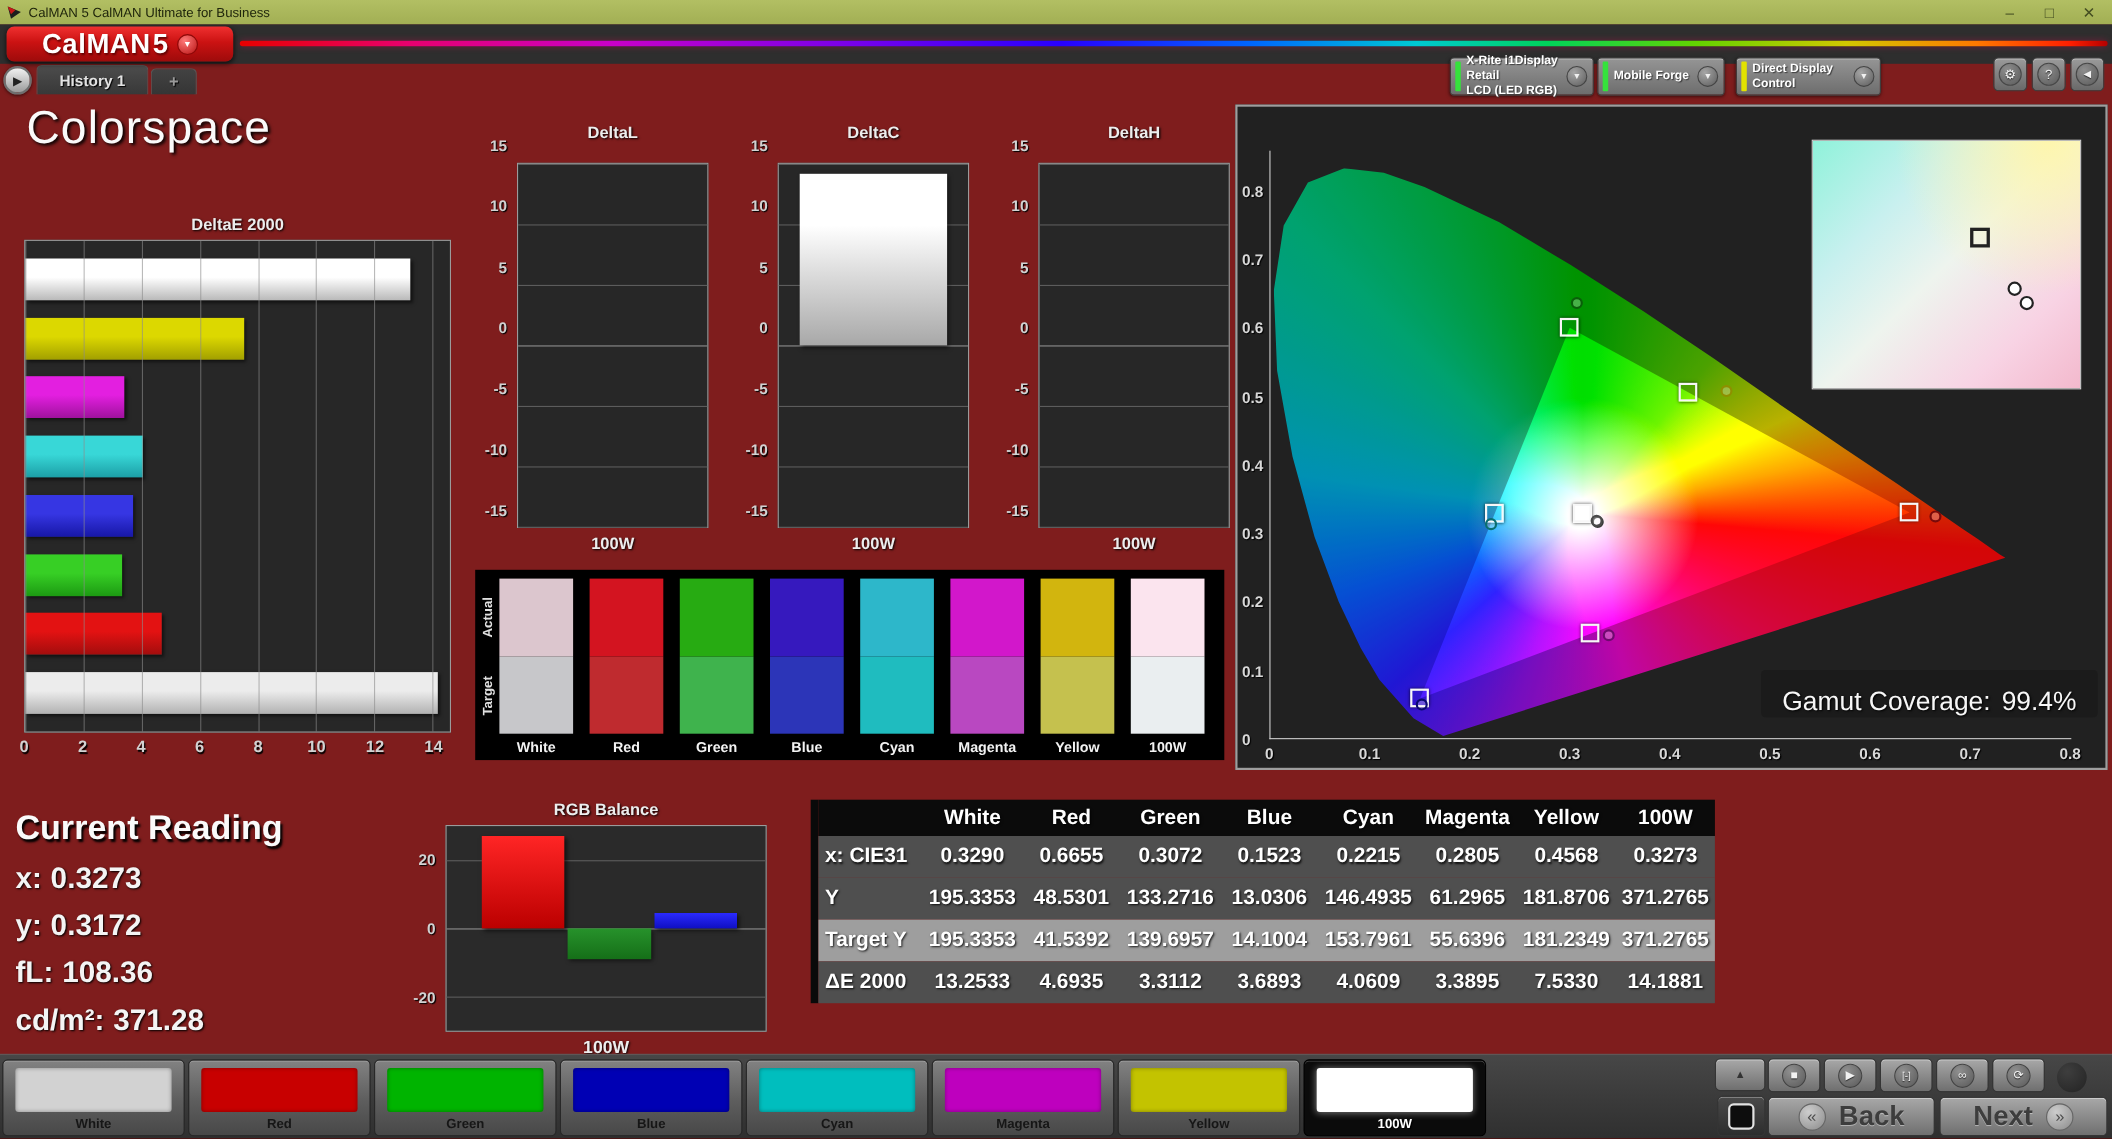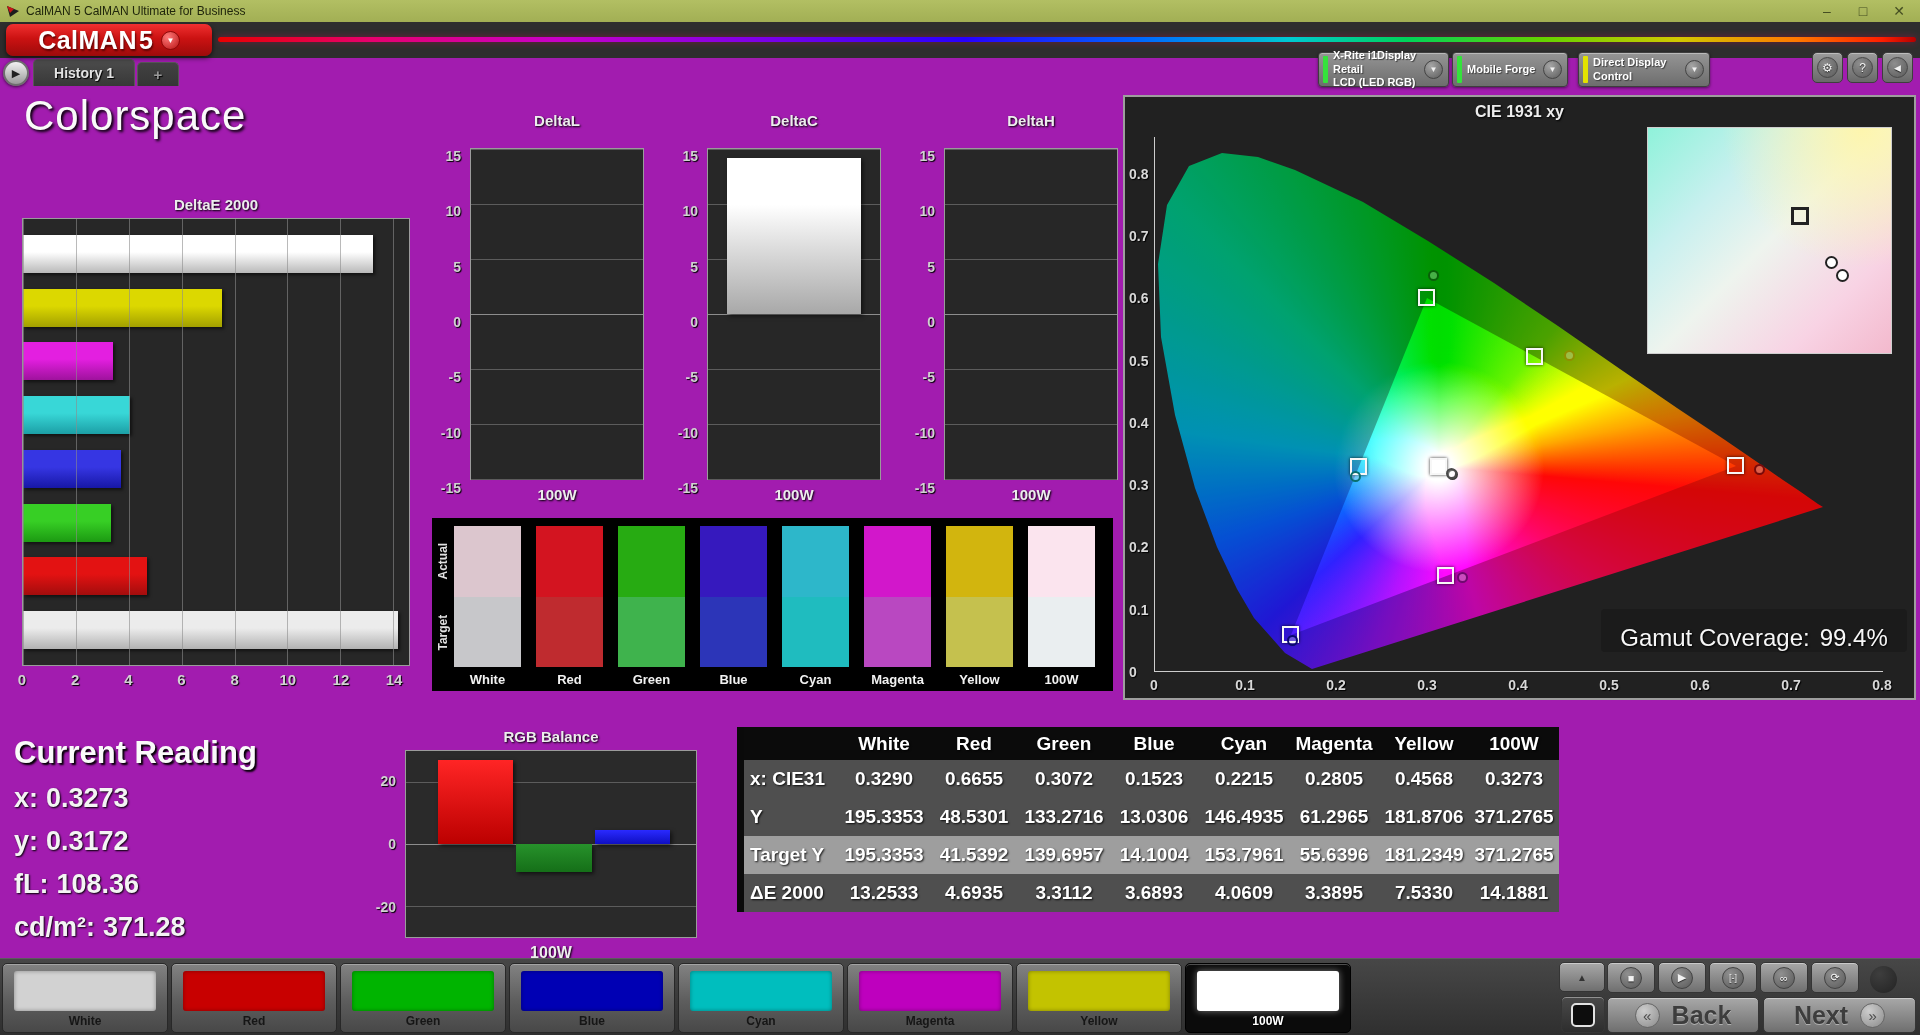--- a/index.html
+++ b/index.html
@@ -1,18 +1,18 @@
 <!DOCTYPE html>
 <html><head>
 <meta charset="utf-8">
 <style>
   *{margin:0;padding:0;box-sizing:border-box;}
   html,body{width:1920px;height:1035px;}
   body{font-family:"Liberation Sans","DejaVu Sans",sans-serif;background:#000;}
-  .app{position:relative;width:1920px;height:1035px;background:#a21caf;overflow:hidden;color:#eee;}
+  .app{position:relative;width:1920px;height:1035px;background:#7f1d1d;overflow:hidden;color:#eee;}
 
   
   .titlebar{position:absolute;top:0;left:0;right:0;height:22px;background:linear-gradient(180deg,#b2bf63,#a2af54);display:flex;align-items:center;padding:0 6px;gap:6px;z-index:40;}
   .titlebar .title-text{font-size:12px;color:#20260c;flex:1;font-weight:400;}
   .win-btn{width:30px;text-align:center;color:#454e22;font-size:14px;line-height:22px;cursor:default;}
   .app-icon-svg{display:block;}
 
   
   .logo-row{position:absolute;top:22px;left:0;right:0;height:36px;background:#2e2e2e;z-index:30;}
   .logo-badge{position:absolute;left:6px;top:2px;width:206px;height:32px;background:linear-gradient(180deg,#f03030,#cb1212 45%,#9d0b0b);border-radius:7px;display:flex;align-items:center;justify-content:center;gap:8px;box-shadow:0 2px 5px rgba(0,0,0,.65);}
@@ -44,21 +44,21 @@
   .deltae-plot{position:absolute;left:22px;top:218px;width:388px;height:448px;border:1px solid #9b9b9b;background:#272727;display:flex;flex-direction:column;justify-content:space-around;padding:8px 0;}
   .hbar-slot{position:relative;height:38px;z-index:1;}
   .hbar{position:absolute;left:0;top:0;height:100%;box-shadow:2px 2px 3px rgba(0,0,0,.55);z-index:1;}
   .vgrid{position:absolute;top:0;bottom:0;width:1px;background:rgba(140,140,140,.6);z-index:5;}
   .deltae-xaxis{position:absolute;left:22px;top:671px;width:388px;height:20px;}
   .xtick{position:absolute;transform:translateX(-50%);font-size:15px;font-weight:700;color:#d2d2d2;text-shadow:1px 1px 1px #000;}
 
   
   .lch-chart{position:absolute;top:112px;width:222px;height:400px;}
   .lch-title{position:absolute;top:0;left:40px;width:174px;}
-  .lch-yticks{position:absolute;left:0;top:44px;width:36px;height:332px;}
+  .lch-yticks{position:absolute;left:0;top:20px;width:36px;height:332px;}
   .ytick{position:absolute;right:5px;transform:translateY(-50%);font-size:14px;font-weight:700;color:#d2d2d2;text-shadow:1px 1px 1px #000;}
   .lch-plot{position:absolute;left:40px;top:36px;width:174px;height:332px;border:1px solid #9b9b9b;background:#272727;}
   .hgrid{position:absolute;left:0;right:0;height:1px;background:#5c5c5c;}
   .hgrid.zero{background:#8d8d8d;}
   .vbar{position:absolute;box-shadow:2px 2px 4px rgba(0,0,0,.55);z-index:2;}
   .lch-xlabel{position:absolute;left:40px;top:374px;width:174px;text-align:center;font-size:15px;font-weight:700;color:#ededed;text-shadow:1px 1px 2px #000;}
 
   
   .swatch-panel{position:absolute;left:432px;top:518px;width:681px;height:173px;background:#000;}
   .sw-rowlabels{position:absolute;left:0;top:8px;width:22px;height:141px;display:flex;flex-direction:column;}
@@ -354,21 +354,20 @@
         <div class="sw-label">Yellow</div>
       </div>
     <div class="sw-col" style="left:596px;">
         <div class="sw-actual" style="background: rgb(251, 228, 238);"></div>
         <div class="sw-target" style="background: rgb(234, 238, 240);"></div>
         <div class="sw-label">100W</div>
       </div>
   </div>
 
   <div class="cie-panel">
-    <div class="chart-title cie-title">CIE 1931 xy</div>
     <div class="cie-axes"></div>
     <div class="cie-locus"></div>
     <div class="cie-triangle"></div>
     <div class="cie-xticks">
         <span class="" style="left: 29px;">0</span>
         <span class="" style="left: 120px;">0.1</span>
         <span class="" style="left: 211px;">0.2</span>
         <span class="" style="left: 302px;">0.3</span>
         <span class="" style="left: 393px;">0.4</span>
         <span class="" style="left: 484px;">0.5</span>

